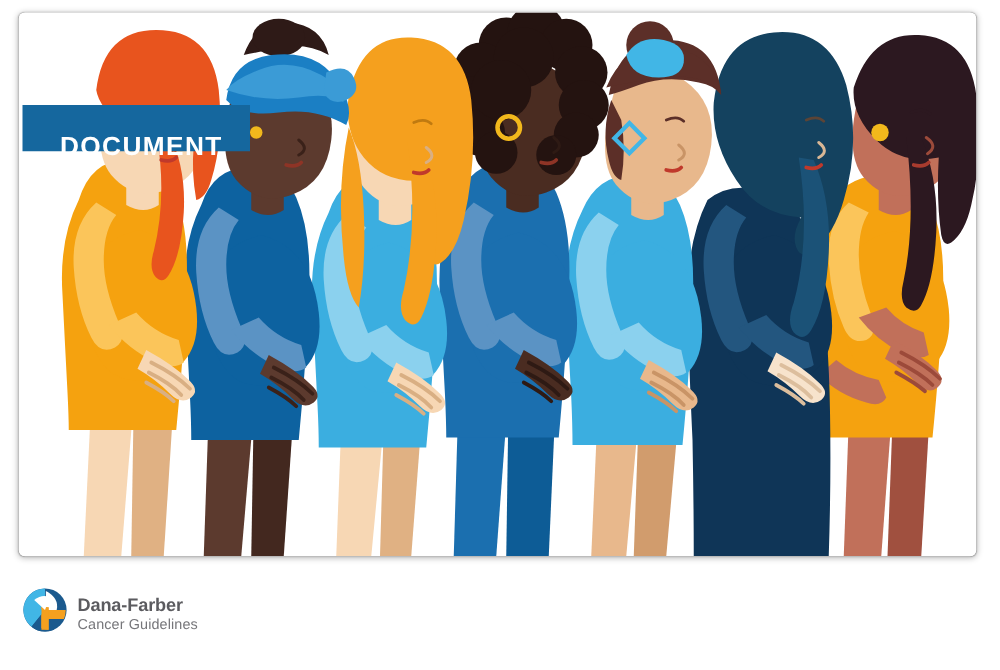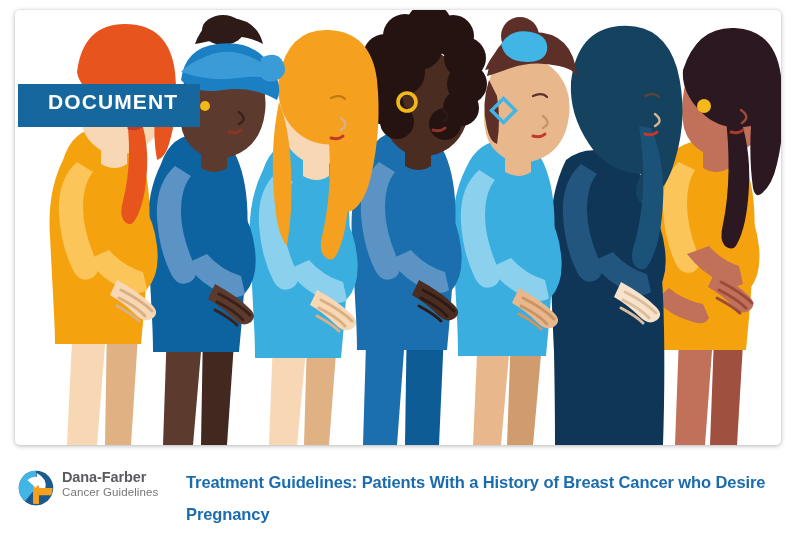--- a/index.html
+++ b/index.html
@@ -40,22 +40,22 @@
     width: 766px;
     height: 435px;
     display: block;
   }
 
   
   .badge {
     position: absolute;
     left: 3px;
     top: 74px;
-    height: 43px;
-    padding: 0 22px 0 30px;
+    height: 21px;
+    padding: 16px 22px 0 30px;
     background: #15679E;
     color: #ffffff;
     font-size: 21px;
     font-weight: bold;
     letter-spacing: 1.1px;
     line-height: 35px;
     white-space: nowrap;
     z-index: 5;
     font-family: "Liberation Sans", sans-serif;
   }
@@ -68,21 +68,21 @@
     width: 800px;
     height: 84px;
     background: #ffffff;
   }
 
   .brand {
     position: absolute;
     left: 18px;
     top: 18px;
     display: flex;
-    align-items: flex-start;
+    align-items: flex-end;
     gap: 8px;
   }
   .brand-mark {
     width: 36px;
     height: 36px;
     flex: 0 0 36px;
     display: block;
   }
   .brand-words {
     display: flex;
@@ -367,16 +367,15 @@
         <path d="M42 44 L58 44 L58 94 a48 48 0 0 1 -16 -4 Z" fill="#F5A01E"></path>
         <path d="M26 28 q18 -14 34 -6 L50 50 Z" fill="#ffffff"></path>
         <path d="M4 44 q16 10 38 4 L42 60 q-22 4 -38 -4 Z" fill="#41B6E6"></path>
       </svg>
       <div class="brand-words">
         <span class="brand-name">Dana-Farber</span>
         <span class="brand-sub">Cancer Guidelines</span>
       </div>
     </div>
 
-    <div class="doc-title">Treatment Guidelines: Patients With a History of Breast Cancer who Desire Pregnancy</div>
   </div>
 
 </div>
 
 </body></html>

